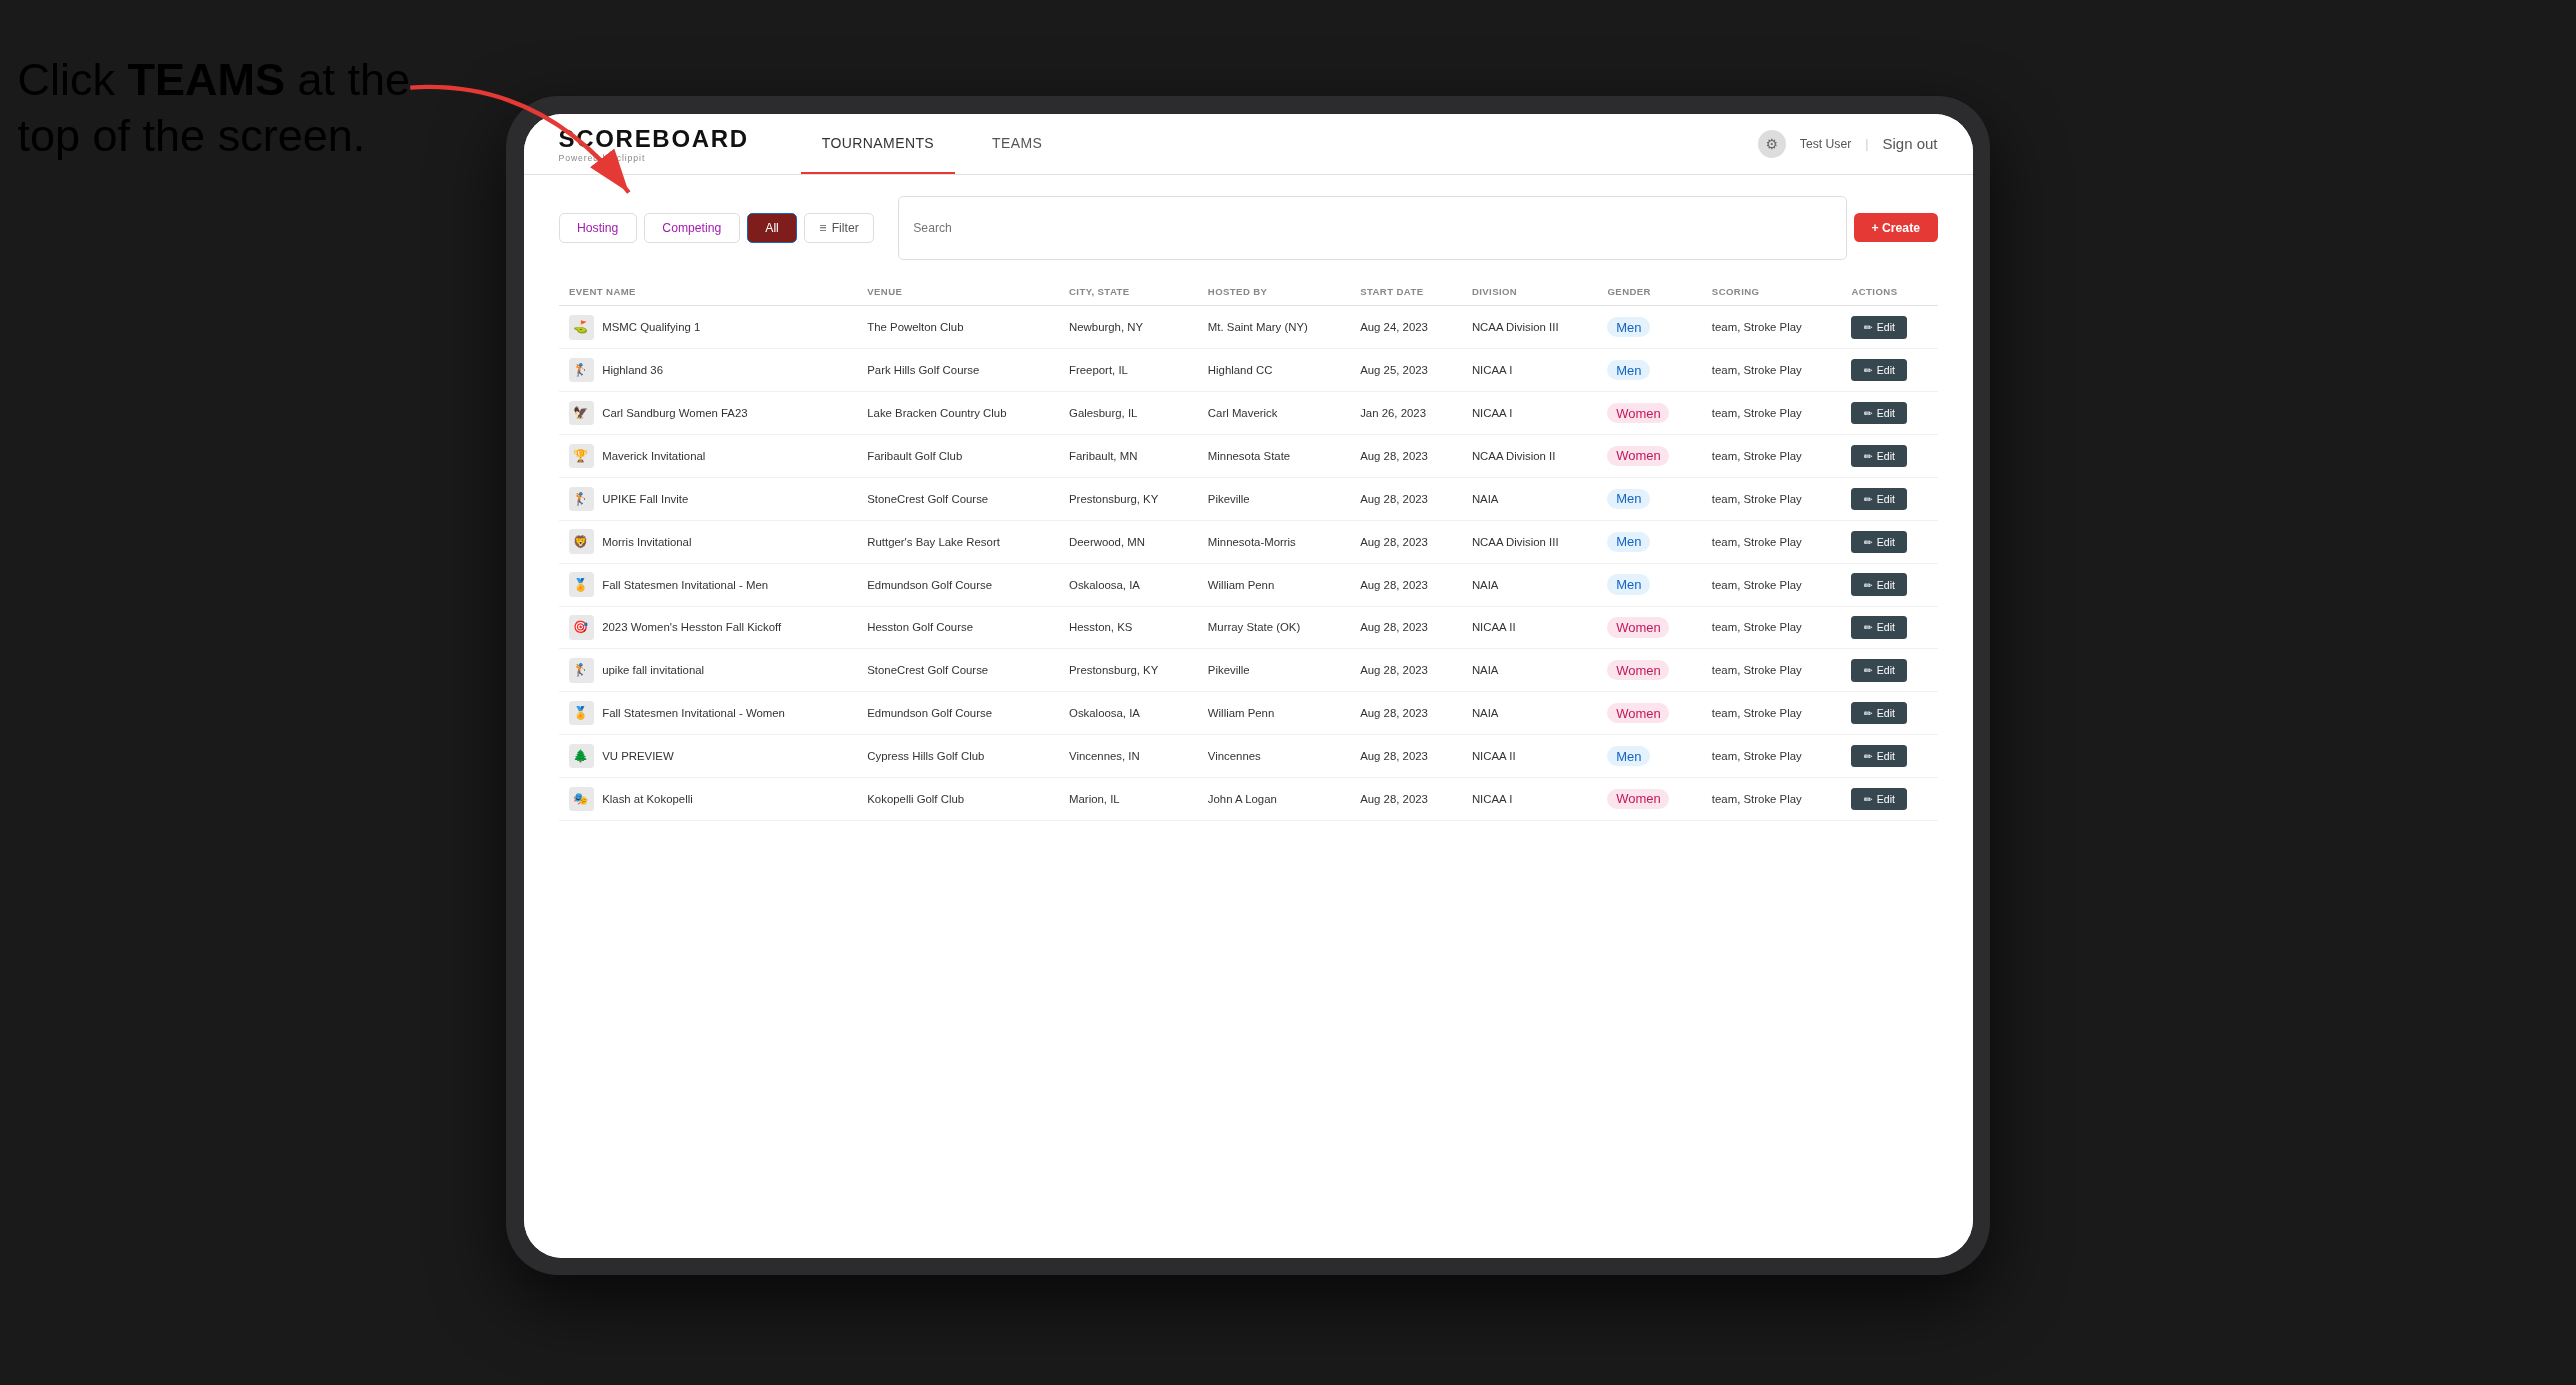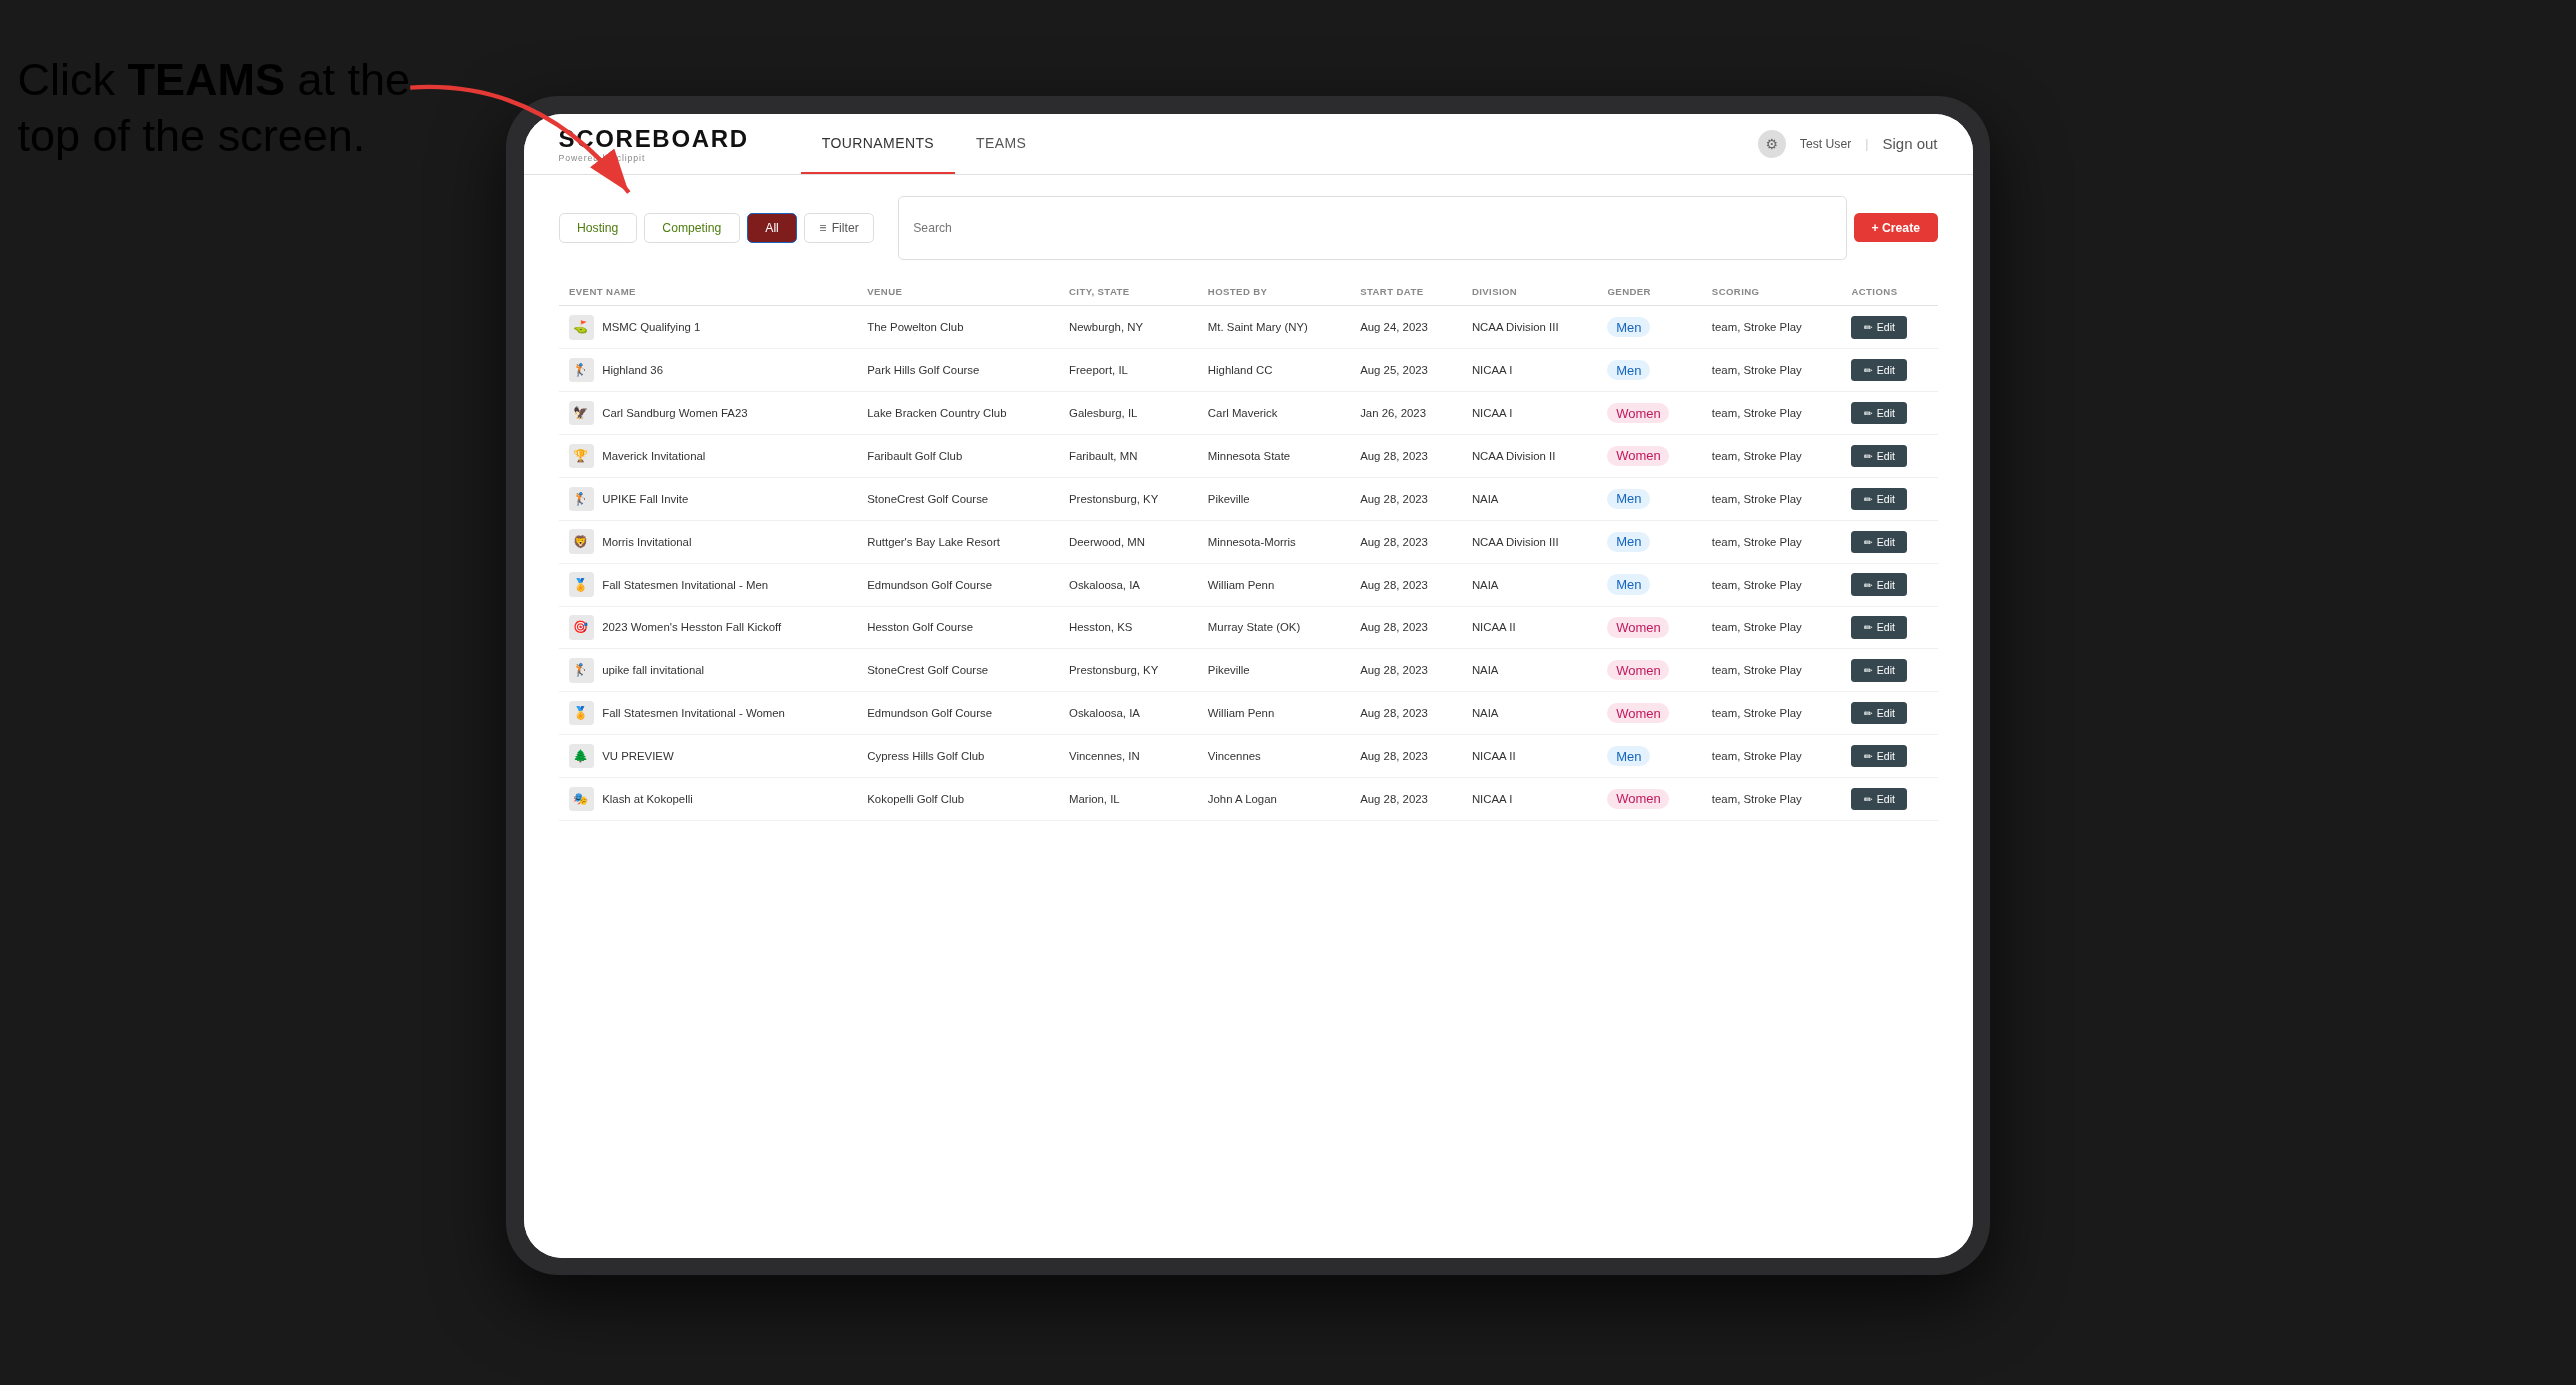--- a/index.html
+++ b/index.html
@@ -76,21 +76,21 @@
 
     .logo-sub {
       font-size: 8.7px;
       color: #888;
       letter-spacing: 0.9px;
     }
 
     .nav-links {
       display: flex;
       align-items: flex-end;
-      gap: 0;
+      gap: 16px;
       flex: 1;
     }
 
     .nav-link {
       padding: 0 21px;
       height: 61px;
       display: flex;
       align-items: center;
       font-size: 14px;
       font-weight: 500;
@@ -156,21 +156,21 @@
       margin-bottom: 17.5px;
       gap: 7px;
     }
 
     .filter-btn {
       padding: 7px 17.5px;
       border: 0.9px solid #ddd;
       background: #fff;
       border-radius: 5.2px;
       font-size: 12.2px;
-      color: #4d7c0f;
+      color: #a21caf;
       cursor: pointer;
     }
 
     .filter-btn.active {
       background: #7f1d1d;
       color: #fff;
       border-color: #1565c0;
     }
 
     .filter-icon-btn {

